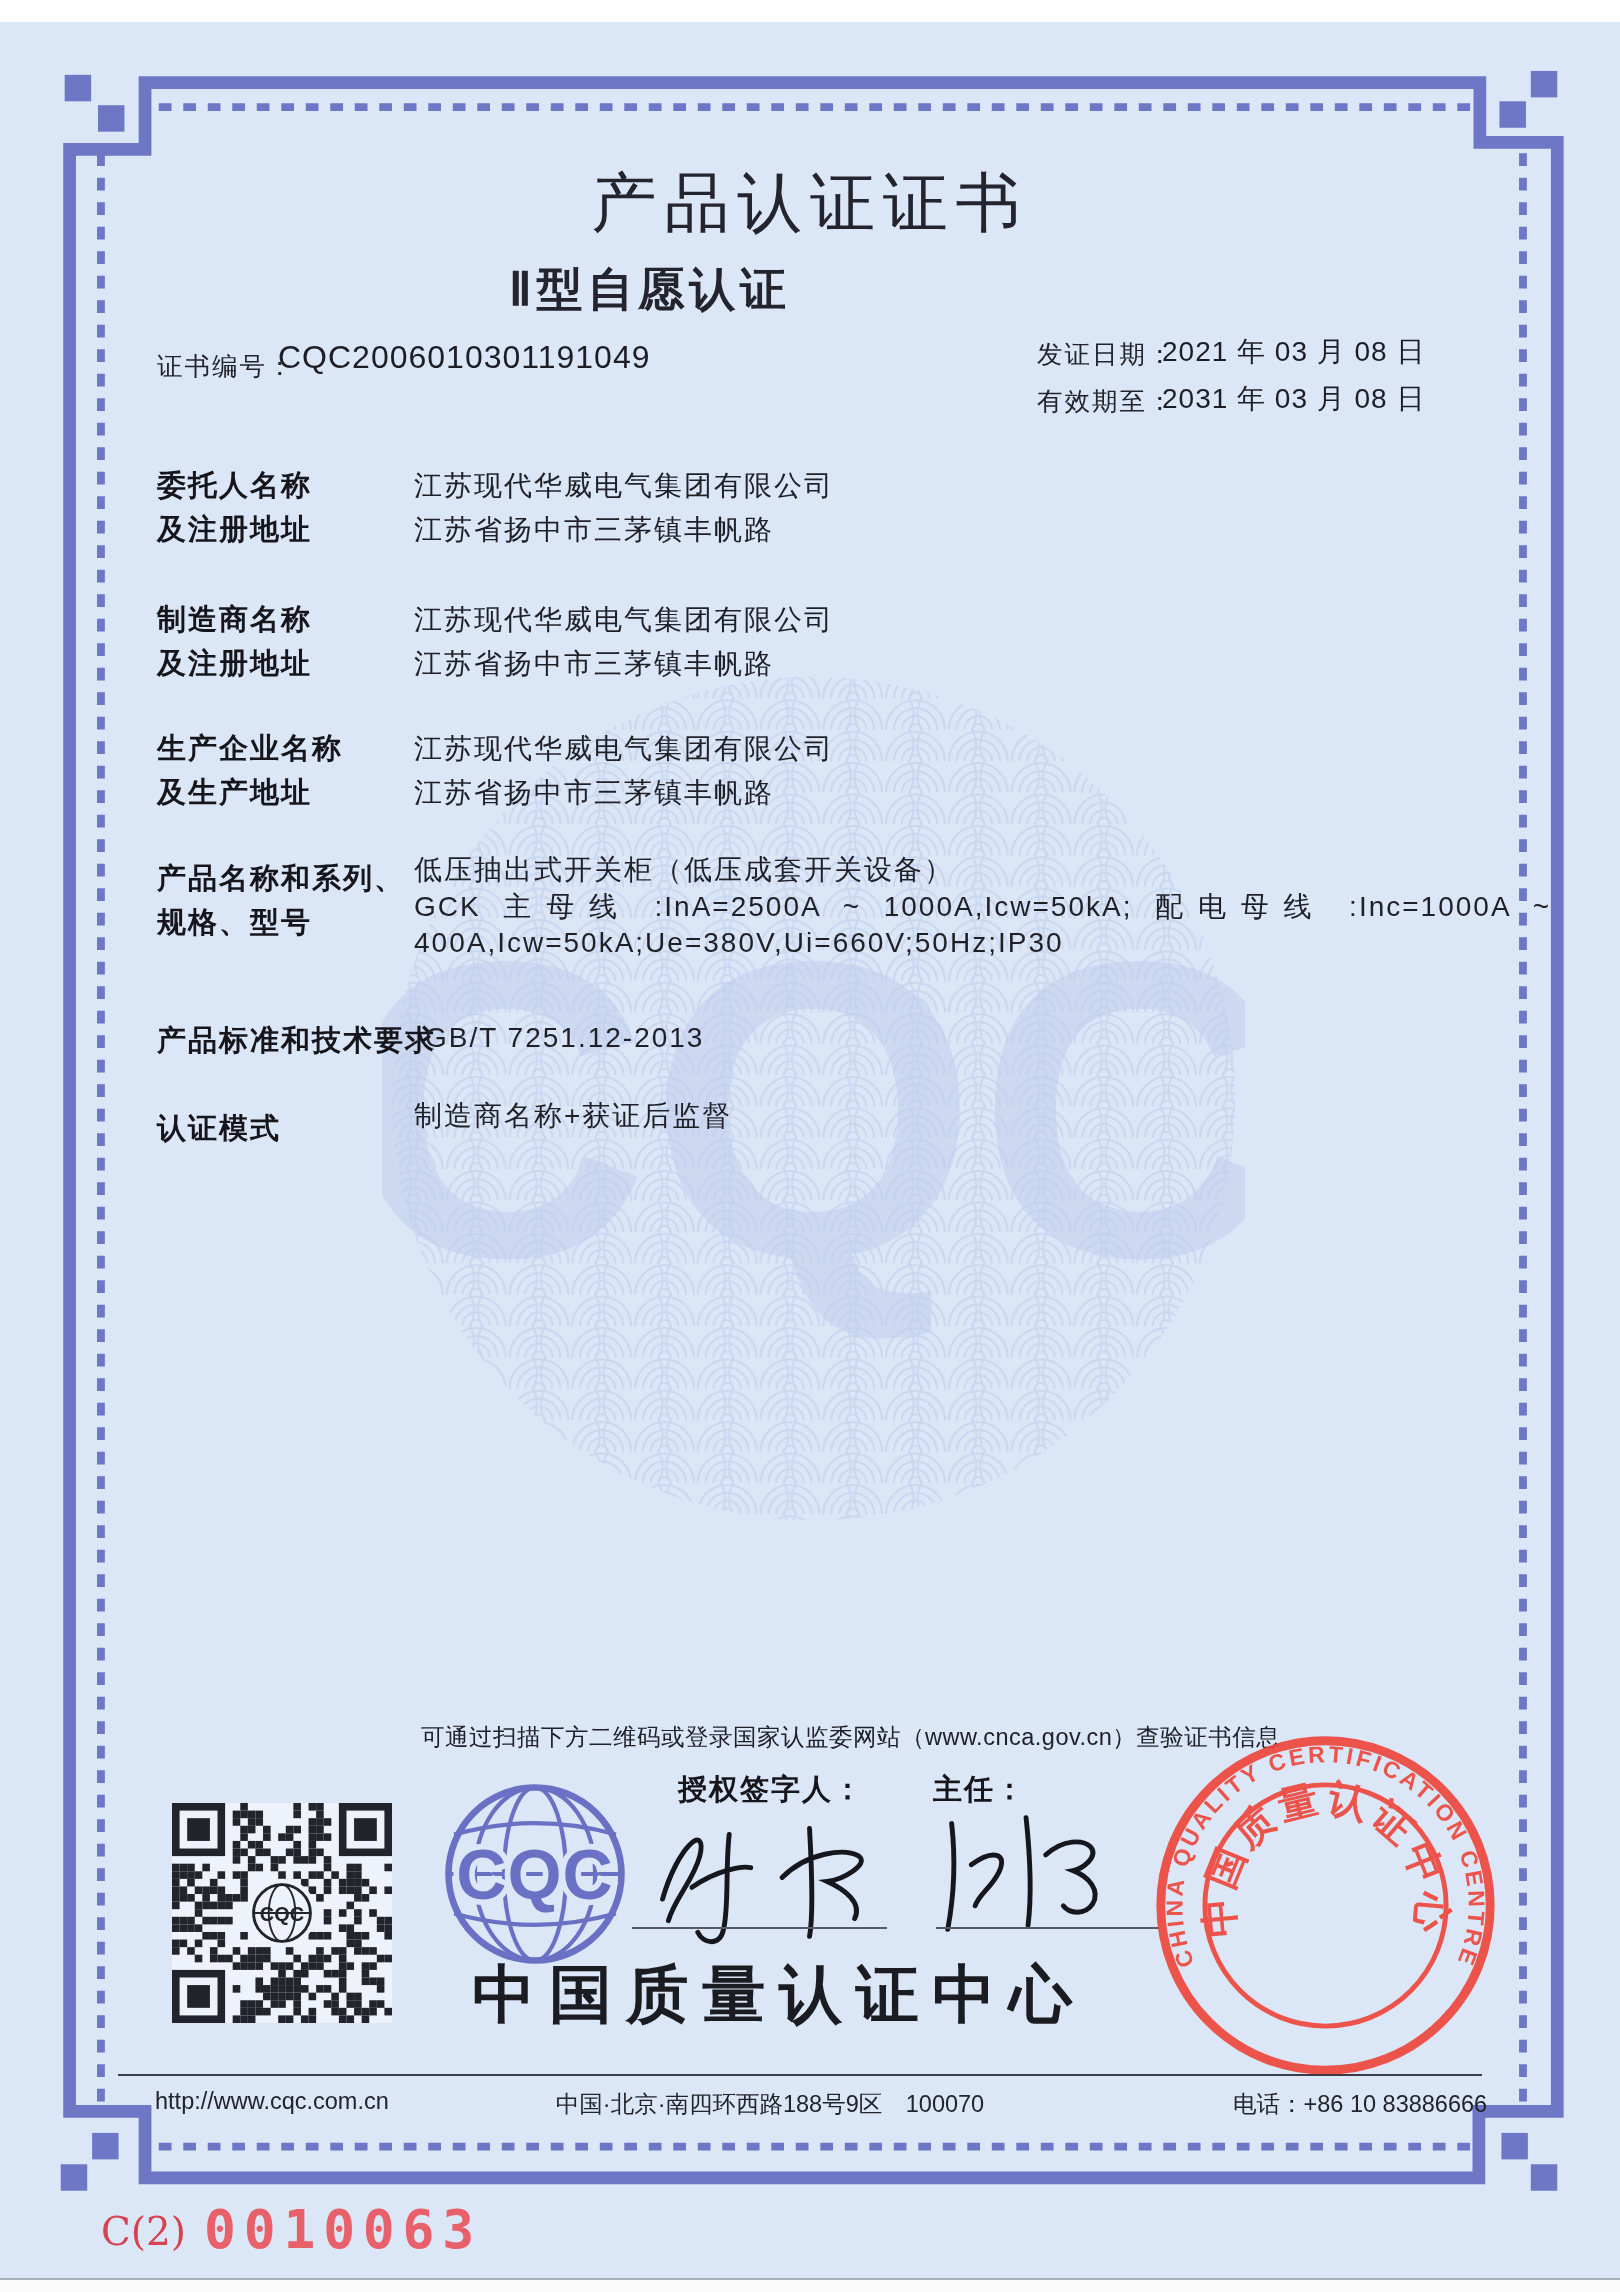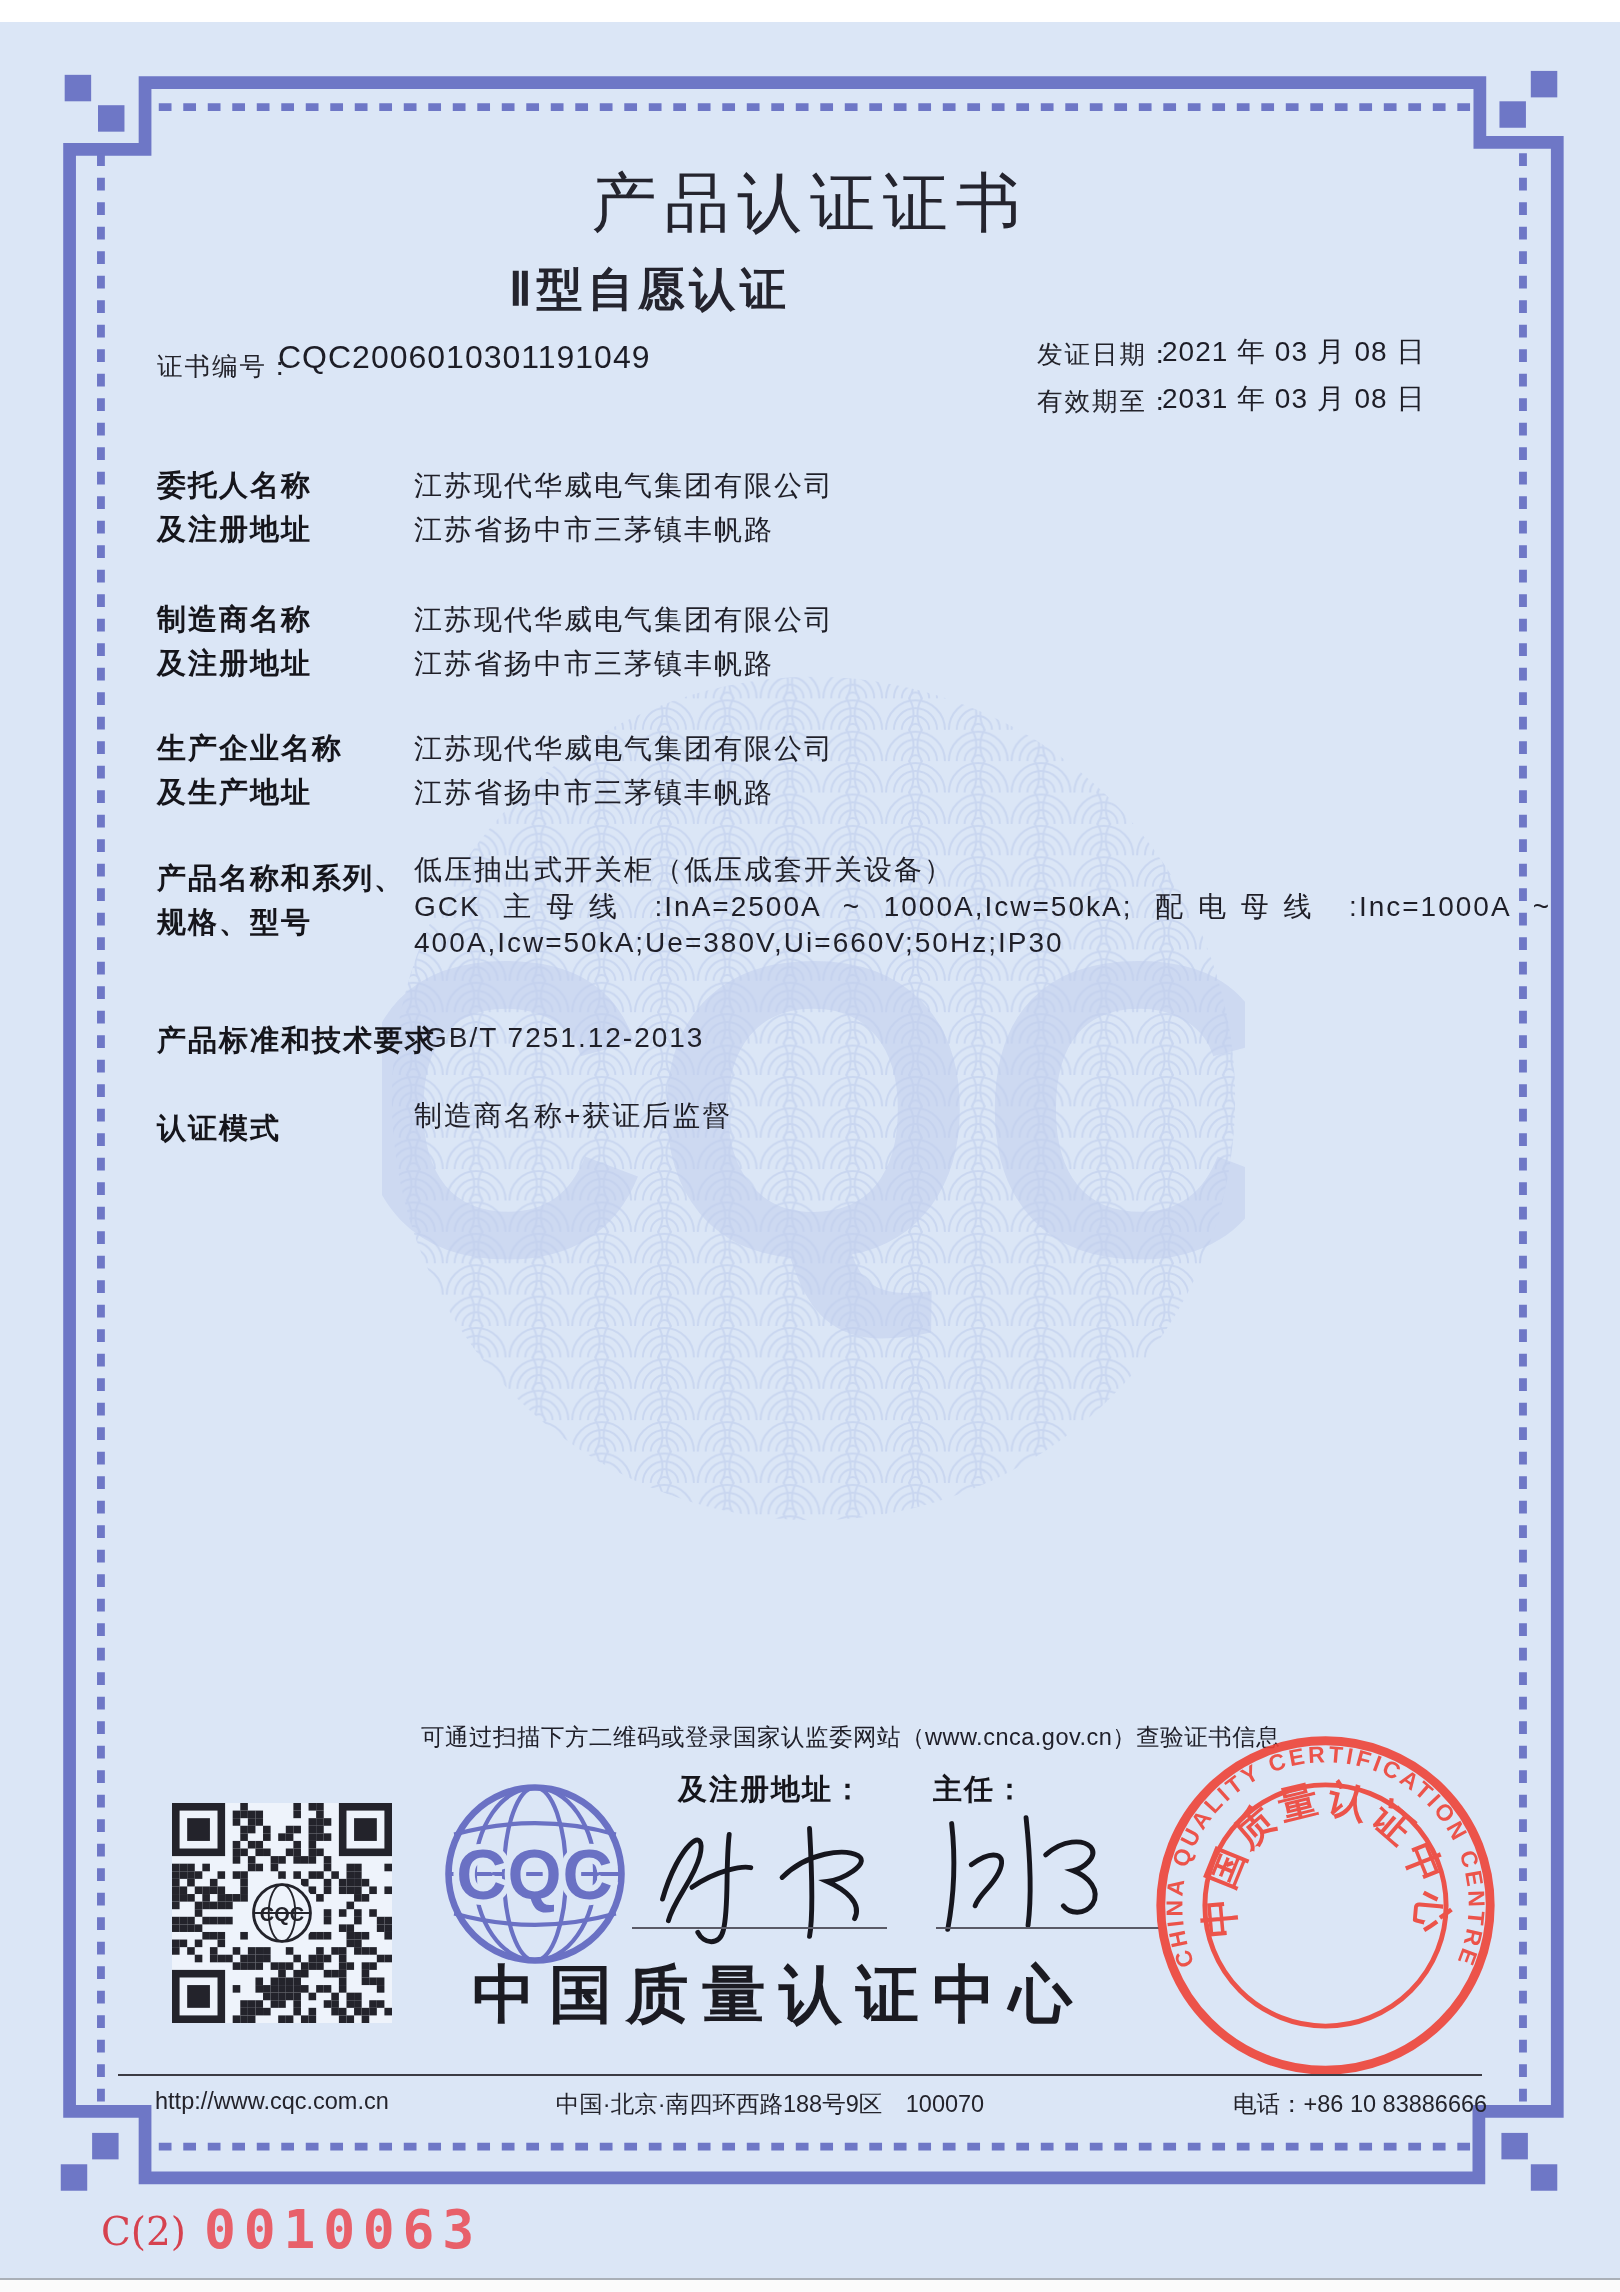--- a/index.html
+++ b/index.html
@@ -418,21 +418,21 @@
       <circle cx="100" cy="100" r="92" stroke-width="7"></circle>
       <ellipse cx="100" cy="100" rx="33" ry="92" stroke-width="4.5"></ellipse>
       <ellipse cx="100" cy="100" rx="64" ry="92" stroke-width="4.5"></ellipse>
       <path d="M14,58 Q100,34 186,58" stroke-width="4.5"></path>
       <path d="M14,142 Q100,166 186,142" stroke-width="4.5"></path>
       <line x1="8" y1="100" x2="192" y2="100" stroke-width="4.5"></line>
     </g>
     <text x="100" y="127" text-anchor="middle" font-family="Liberation Sans, sans-serif" font-weight="bold" font-size="74" letter-spacing="1" fill="#6a71c4" stroke="#dbe6f6" stroke-width="12" paint-order="stroke">CQC</text>
   </svg>
 
-  <div class="abs signlabel" style="left:678px;top:1770px;">及注册地址：</div>
+  <div class="abs signlabel" style="left:678px;top:1770px;">授权签字人：</div>
   <div class="abs signlabel" style="left:933px;top:1770px;">主任：</div>
 
   <svg class="abs" style="left:635px;top:1805px;" width="255" height="147" viewBox="0 0 260 150">
     <g fill="none" stroke="#16161e" stroke-width="5" stroke-linecap="round">
       <path d="M28,96 C44,40 74,18 66,52 C60,76 40,96 34,118"></path>
       <path d="M58,84 C84,66 110,62 118,64"></path>
       <path d="M96,30 C92,66 96,104 90,128 C86,144 70,142 64,130"></path>
       <path d="M150,74 C176,48 214,44 228,52 C240,60 212,76 196,78 C214,86 232,100 224,116"></path>
       <path d="M178,24 C180,60 182,112 178,134"></path>
     </g>

